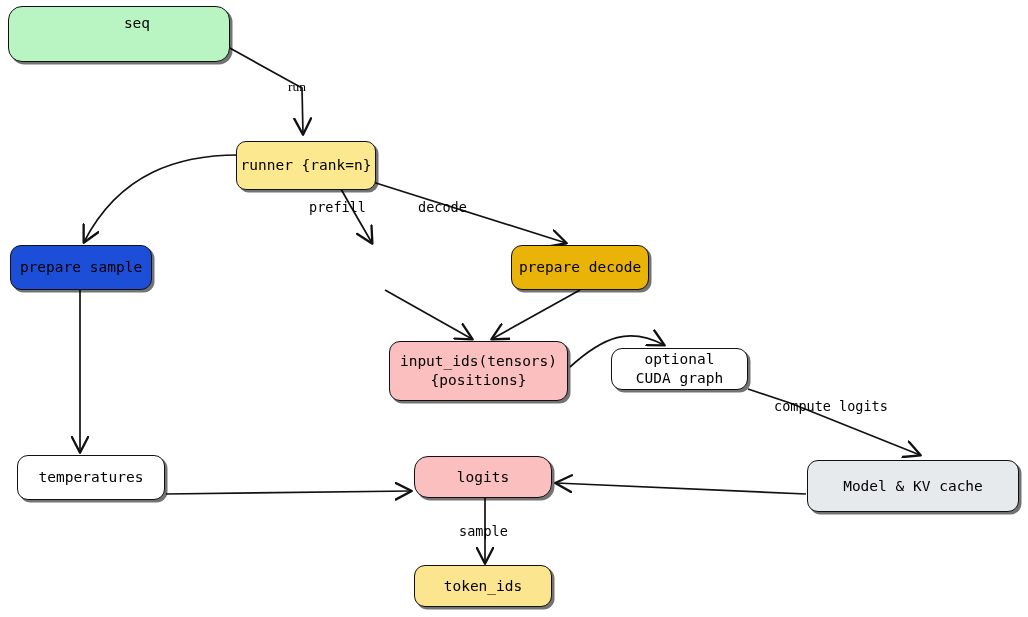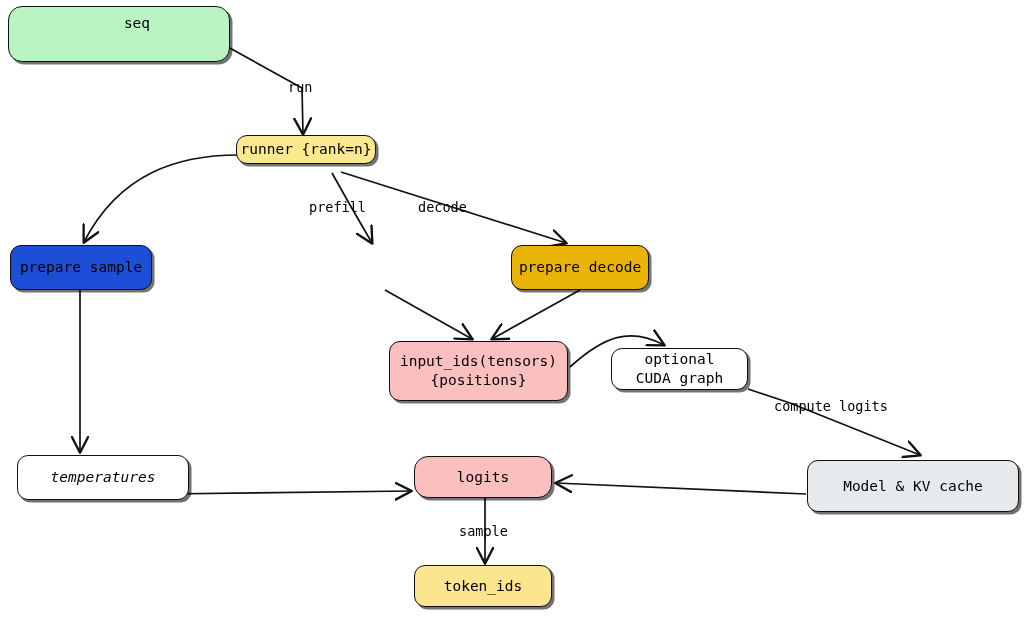--- a/index.html
+++ b/index.html
@@ -125,21 +125,21 @@
   <div class="token" style="left:19px; top:29px; width:56px; height:26px; background:#fbeb9a;">
     <span>token</span>
   </div>
   <div class="token" style="left:86px; top:29px; width:56px; height:26px; background:#fbeb9a;">
     <span>token</span>
   </div>
   <div class="token" style="left:153px; top:29px; width:56px; height:26px; background:#fbeb9a;">
     <span>token</span>
   </div>
 
-  <div class="node shadowed" style="left:236px; top:135px; width:140px; height:29px; background:#fce98f;">
+  <div class="node shadowed" style="left:236px; top:141px; width:140px; height:49px; background:#fce98f;border-radius:10px;">
     <span>runner {rank=n}</span>
   </div>
 
   <div class="node shadowed" style="left:10px; top:245px; width:142px; height:45px; background:#1d4ed8;">
     <span>prepare sample</span>
   </div>
 
 
   <div class="node shadowed" style="left:511px; top:245px; width:138px; height:45px; background:#eab308;">
     <span>prepare decode</span>
@@ -148,35 +148,35 @@
   <div class="node shadowed" style="left:389px; top:341px; width:179px; height:60px; background:#fbbfbf;">
     <span>input_ids(tensors)
 {positions}</span>
   </div>
 
   <div class="node shadowed" style="left:611px; top:348px; width:137px; height:42px; background:#ffffff;">
     <span>optional
 CUDA graph</span>
   </div>
 
-  <div class="node shadowed" style="left:17px; top:455px; width:172px; height:45px; background:#ffffff;font-style:italic;">
+  <div class="node shadowed" style="left:17px; top:455px; width:148px; height:45px; background:#ffffff;">
     <span>temperatures</span>
   </div>
 
   <div class="node shadowed" style="left:414px; top:456px; width:138px; height:42px; background:#fbbfbf;border-radius:14px;">
     <span>logits</span>
   </div>
 
   <div class="node shadowed" style="left:807px; top:460px; width:212px; height:52px; background:#e6eaed;">
     <span>Model &amp; KV cache</span>
   </div>
 
   <div class="node shadowed" style="left:414px; top:565px; width:138px; height:42px; background:#fbe58e;">
     <span>token_ids</span>
   </div>
 
-  <div class="edge-label" style="left:288px; top:79px;">run</div>
+  <div class="edge-label" style="left:288px; top:79px;font-family:Liberation Serif, serif;">run</div>
   <div class="edge-label" style="left:309px; top:199px;">prefill</div>
   <div class="edge-label" style="left:418px; top:199px;">decode</div>
   <div class="edge-label" style="left:774px; top:398px;">compute logits</div>
   <div class="edge-label" style="left:459px; top:523px;">sample</div>
 
 </div>
 
 </body></html>

